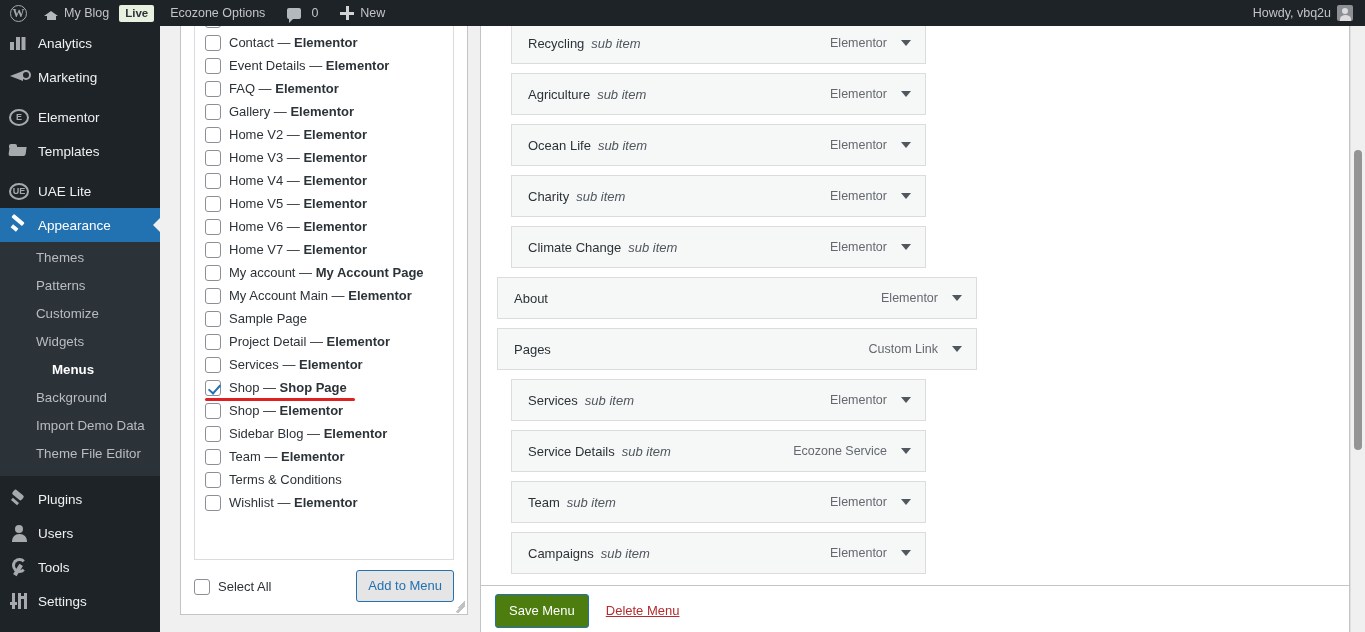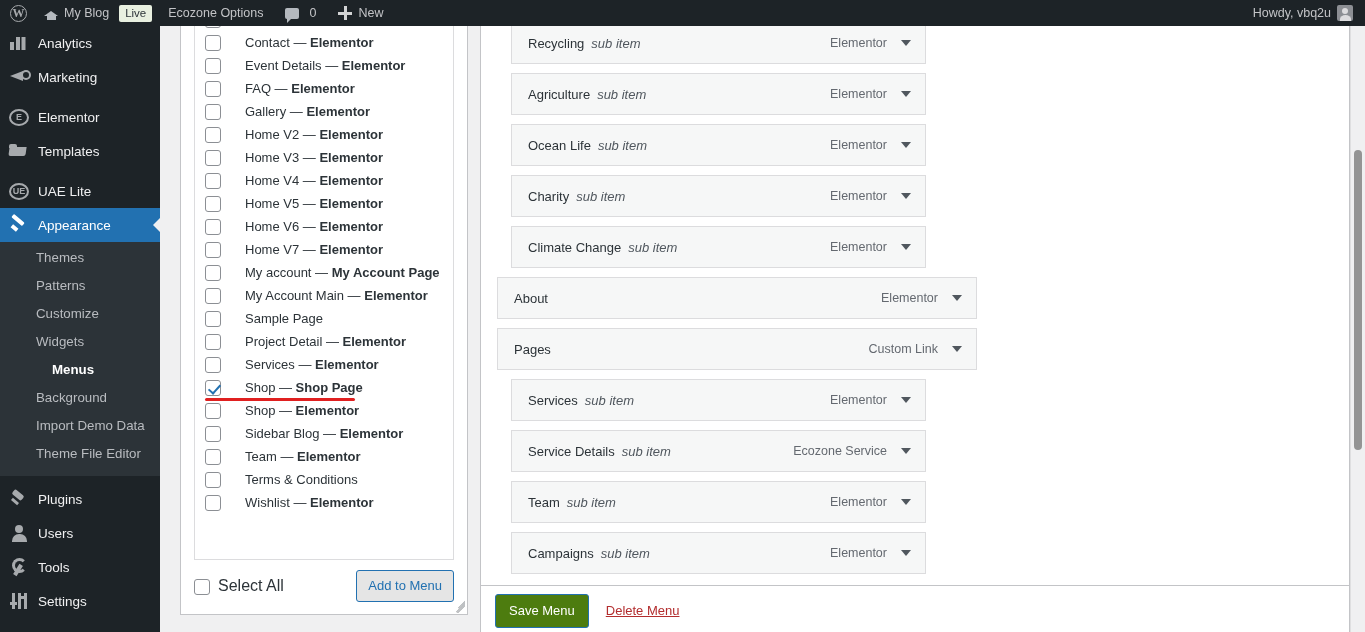--- a/index.html
+++ b/index.html
@@ -41,21 +41,21 @@
     content:""; position:absolute; left:0; top:4px;
     width:0;height:0;border-left:7px solid transparent;border-right:7px solid transparent;
     border-bottom:5px solid #b4b9be;
   }
   .home-ico:after {
     content:""; position:absolute; left:2.5px; top:8px;
     width:9px;height:5px;background:#b4b9be;
   }
   .live-badge {
     background: #e8f0e0; color: #2c3338;
-    font-size: 11.5px; font-weight: 400;
+    font-size: 11.5px; font-weight: 700;
     padding: 1px 6px 2px; border-radius: 2px;
     line-height: 14px;
   }
   .comment-ico {
     display:inline-block; position:relative;
     width:14px; height:11px; background:#b4b9be; border-radius:2px;
   }
   .comment-ico:after {
     content:""; position:absolute; left:2px; top:10px;
     width:0;height:0;border-left:0 solid transparent;
@@ -157,21 +157,21 @@
   #tabs-panel {
     margin: 0 13px;
     height: 538px;
     border: 1px solid #dcdcde;
     border-top: none;
     background: #fff;
     overflow: hidden;
     position: relative;
   }
   .chk-row {
-    display: flex; align-items: center; gap: 24px;
+    display: flex; align-items: center; gap: 8px;
     padding: 2.5px 10px 2.5px 10px;
     font-size: 13px; line-height: 18px; color: #2c3338;
     position: relative;
   }
   .chk {
     flex: 0 0 16px;
     width: 16px; height: 16px; margin-top: 1px;
     border: 1px solid #8c8f94; border-radius: 3px;
     background: #fff; position: relative;
   }
@@ -189,21 +189,21 @@
     left: 10px; bottom: -2px;
     height: 3.5px; background: #e02020; border-radius: 2px;
   }
   #panel-footer {
     display: flex; align-items: center;
     padding: 10px 13px 12px 13px;
     position: relative;
   }
   #panel-footer .selall {
     display: flex; align-items: center; gap: 8px;
-    font-size: 16px; color: #2c3338;
+    font-size: 13px; color: #2c3338;
   }
   .btn-secondary {
     margin-left: auto;
     background: #e5e5e5; border: 1px solid #2271b1; color: #2271b1;
     font-size: 13px; line-height: 1;
     padding: 8px 11px 9px; border-radius: 3px;
     font-family: "Liberation Sans", sans-serif;
     cursor: pointer;
   }
   .resize-handle {

